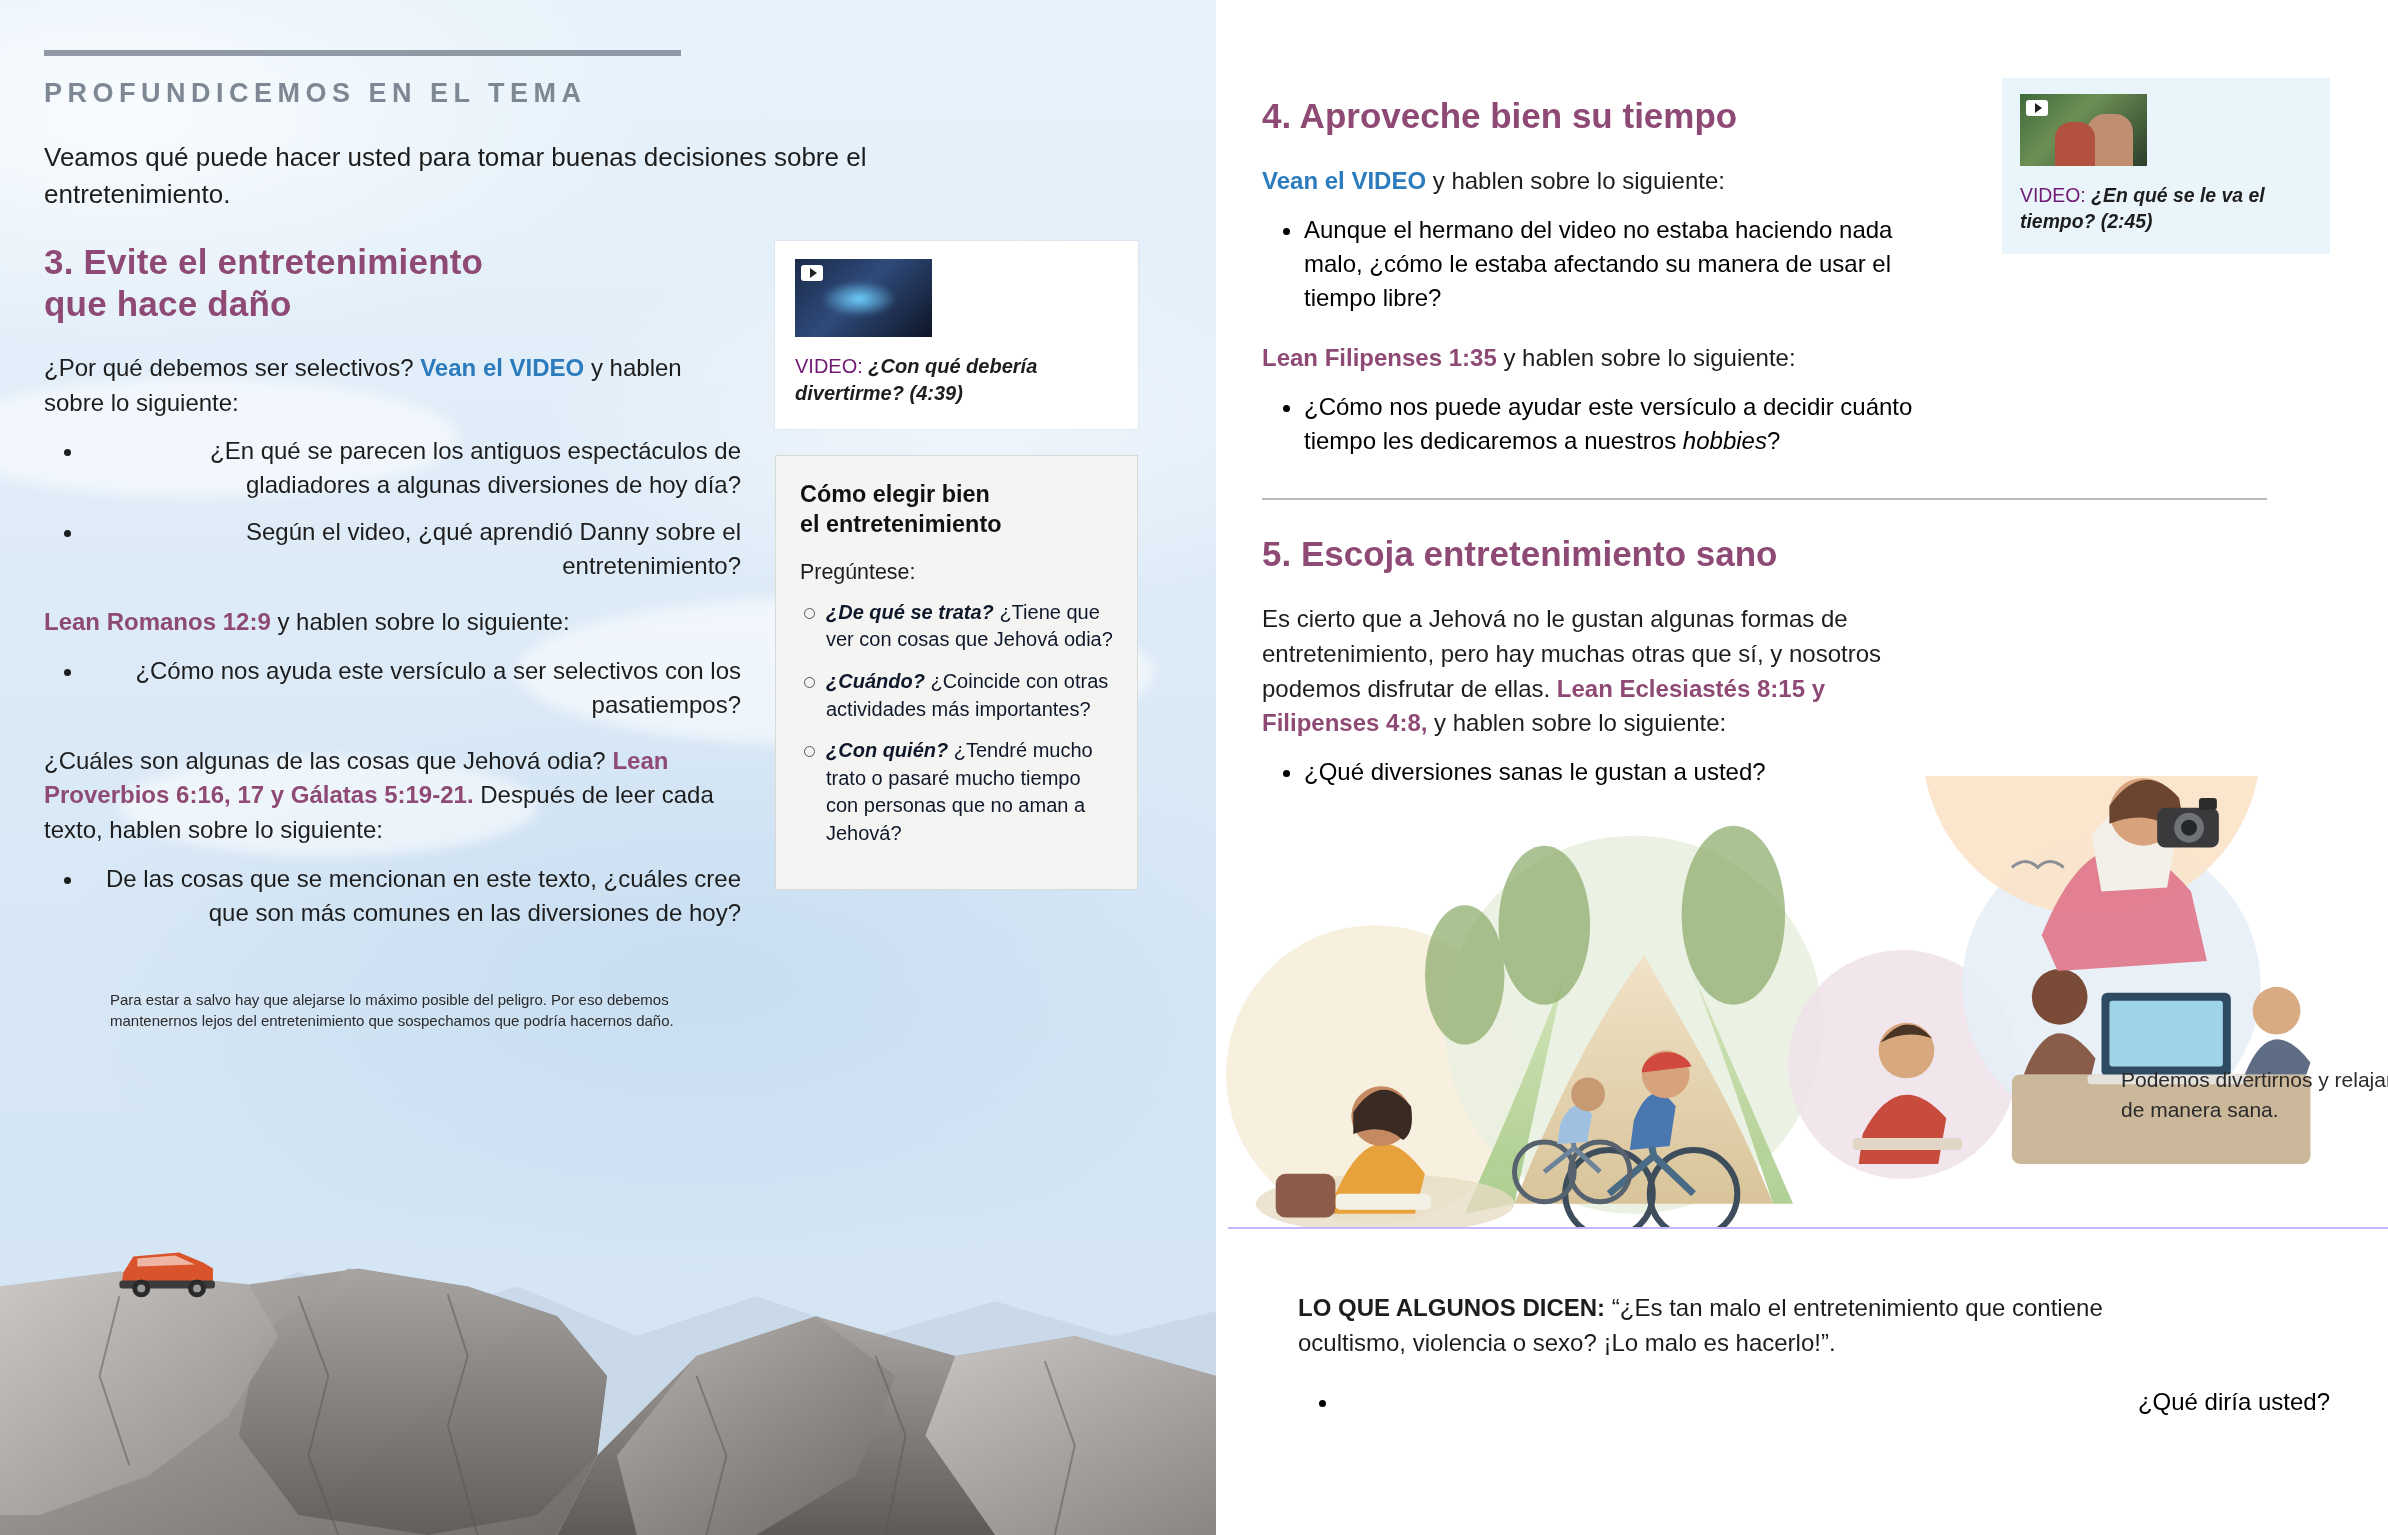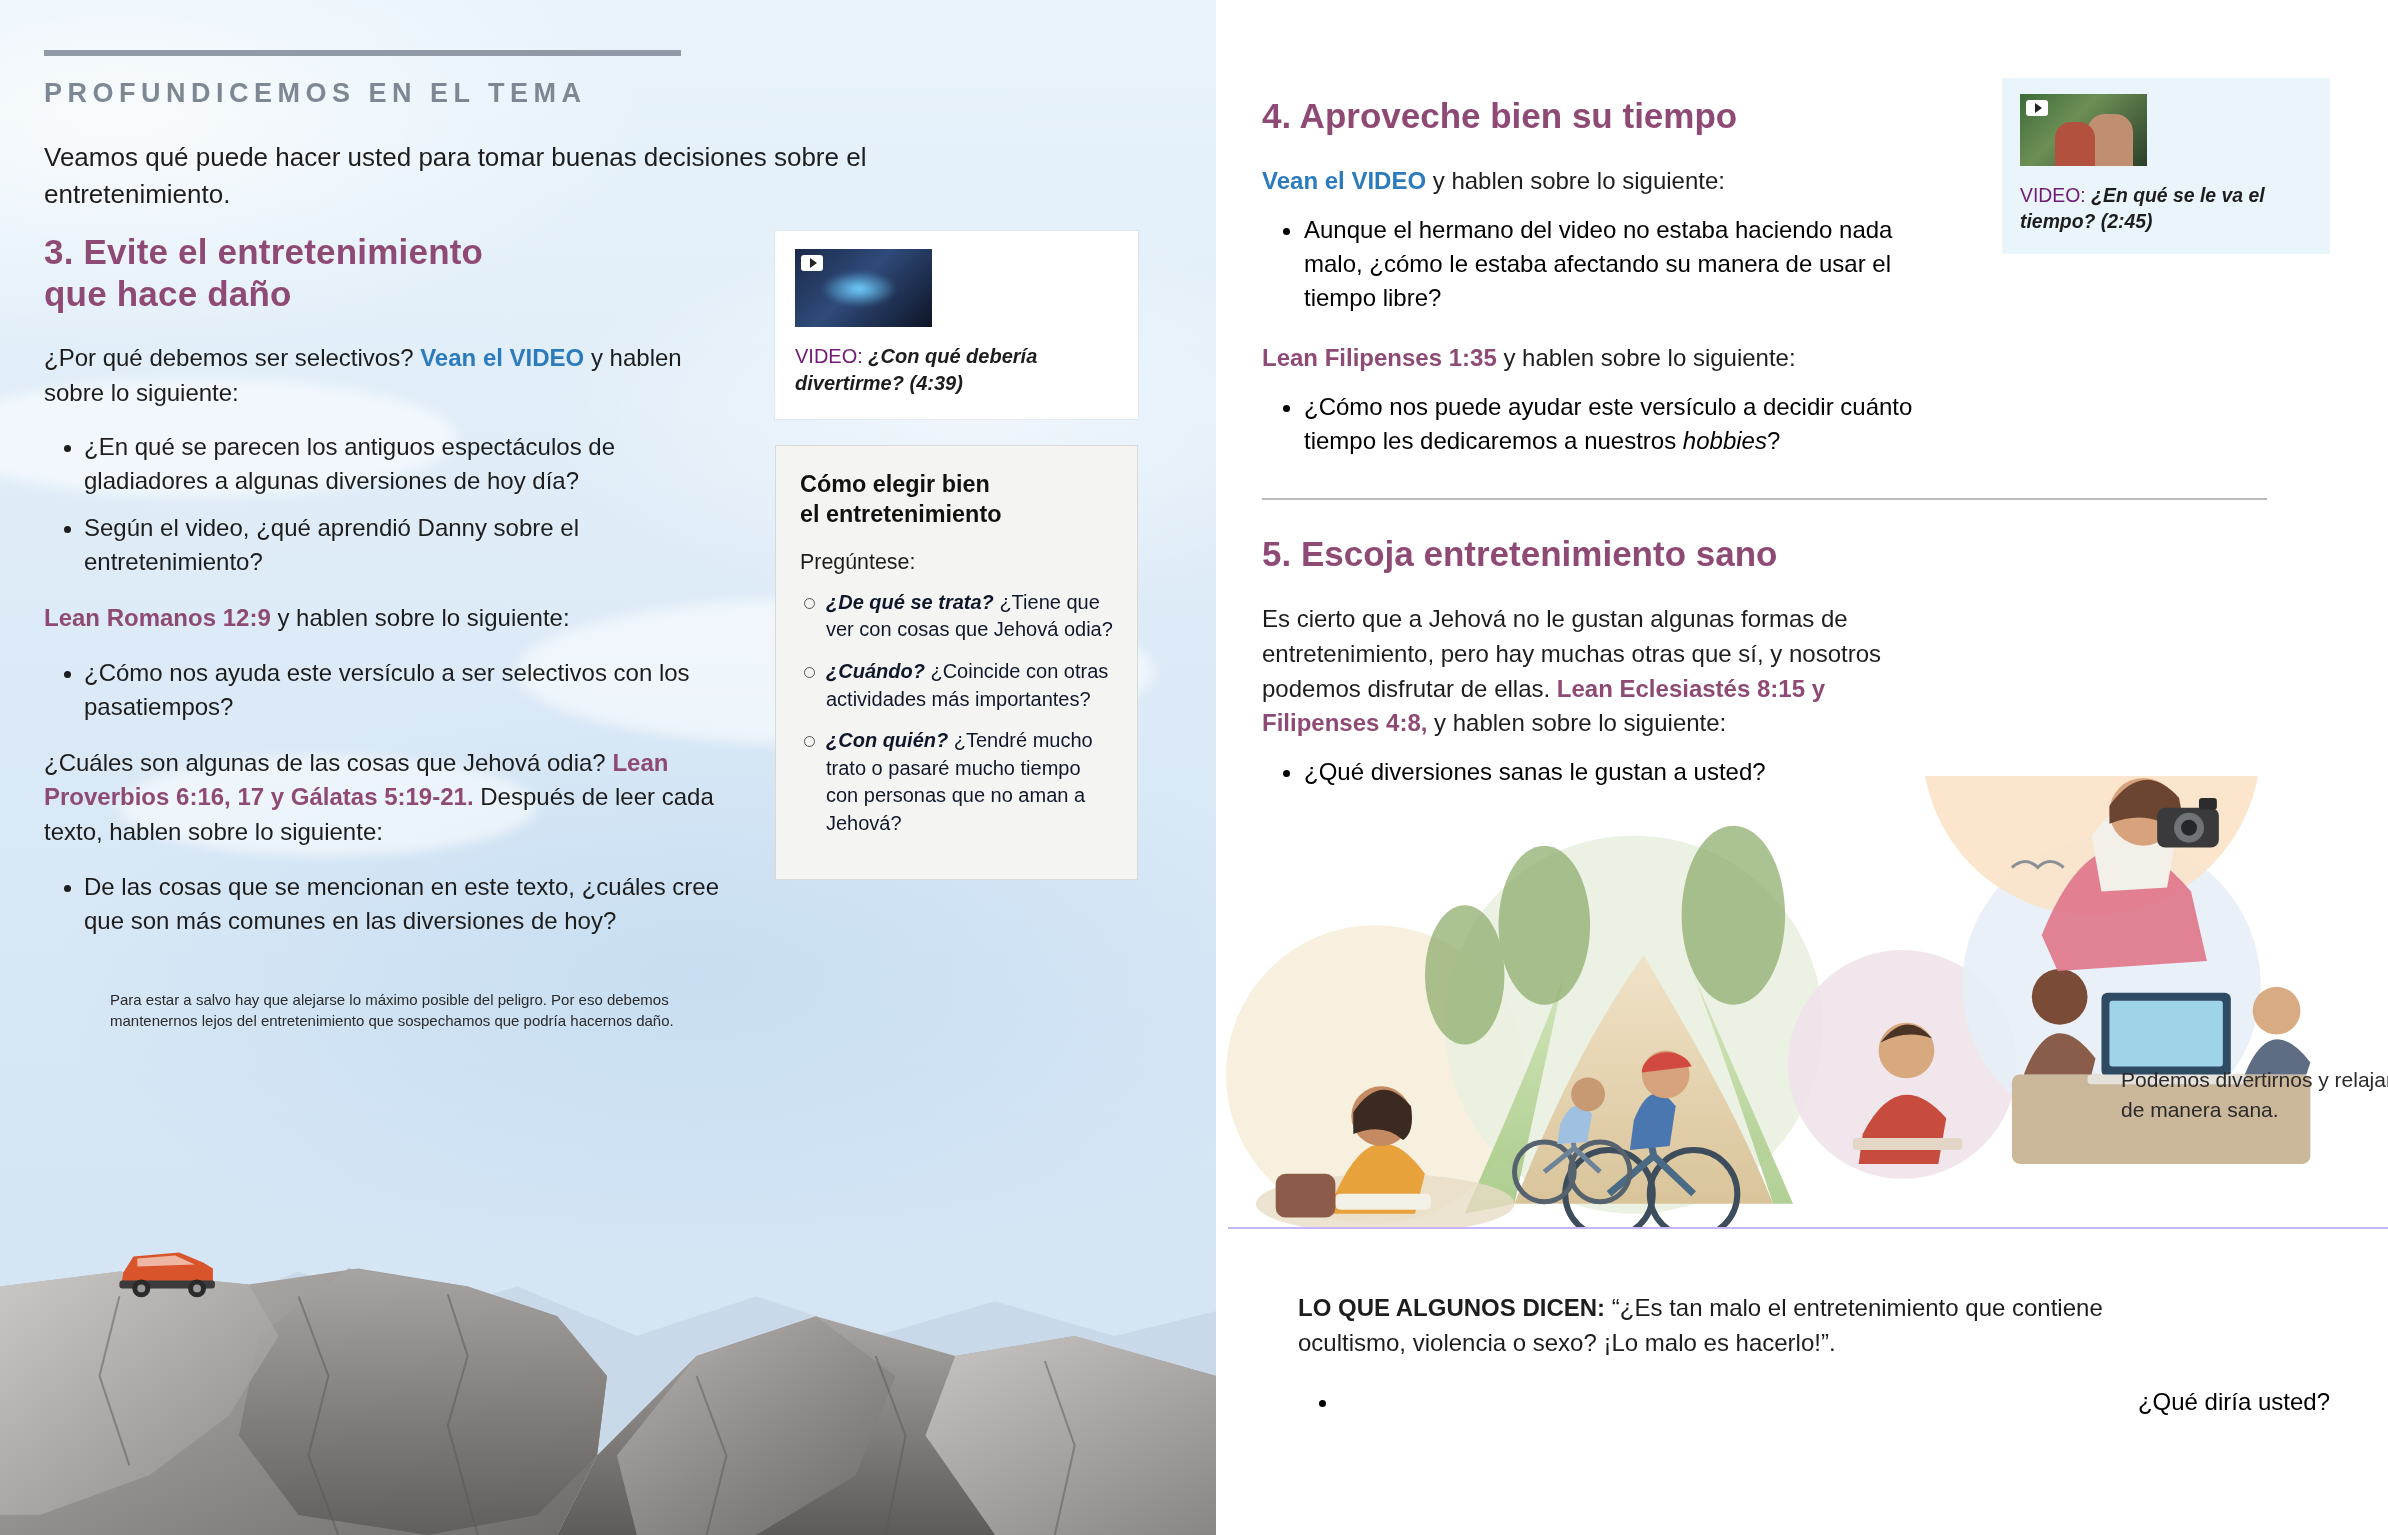--- a/index.html
+++ b/index.html
@@ -37,31 +37,31 @@
 
   .kicker-rule {
     width: 637px; height: 6px; background:#8f9aa6; margin: 10px 0 22px 0;
   }
   .kicker {
     font-size: 27px; letter-spacing: 5.5px; font-weight: 700;
     color:#7d8894; text-transform: uppercase; margin-bottom: 30px;
   }
   .intro {
     font-size: 26px; line-height: 1.42; color:#1d1d1d; max-width: 826px;
-    margin-bottom: 18px;
+    margin-bottom: 28px;
   }
   h2.section {
     font-size: 35px; line-height:1.2; color:#8e4a75; font-weight:700;
     margin: 0 0 26px 0; letter-spacing:0.2px;
   }
   .body-text { font-size: 24px; line-height:1.45; color:#1d1d1d; }
   .col-left-text { width: 697px; }
   .blue-link { color:#2b7bbd; font-weight:700; }
   .maroon-link { color:#8e4a75; font-weight:700; }
-  ul.bul { margin: 20px 0 22px 0; padding-left: 40px; }
+  ul.bul { margin: 14px 0 22px 0; padding-left: 40px; text-align: right; }
   ul.bul li { font-size: 24px; line-height:1.42; color:#1d1d1d; margin-bottom: 12px; }
   ul.bul li::marker { font-size: 22px; }
   p.q { margin: 0 0 10px 0; }
 
   .two-col { display:flex; gap: 34px; align-items:flex-start; }
 
   
   .video-card {
     width: 363px; background:#ffffff; padding: 18px 20px 22px 20px;
     box-shadow: 0 0 0 1px rgba(0,0,0,.04);

